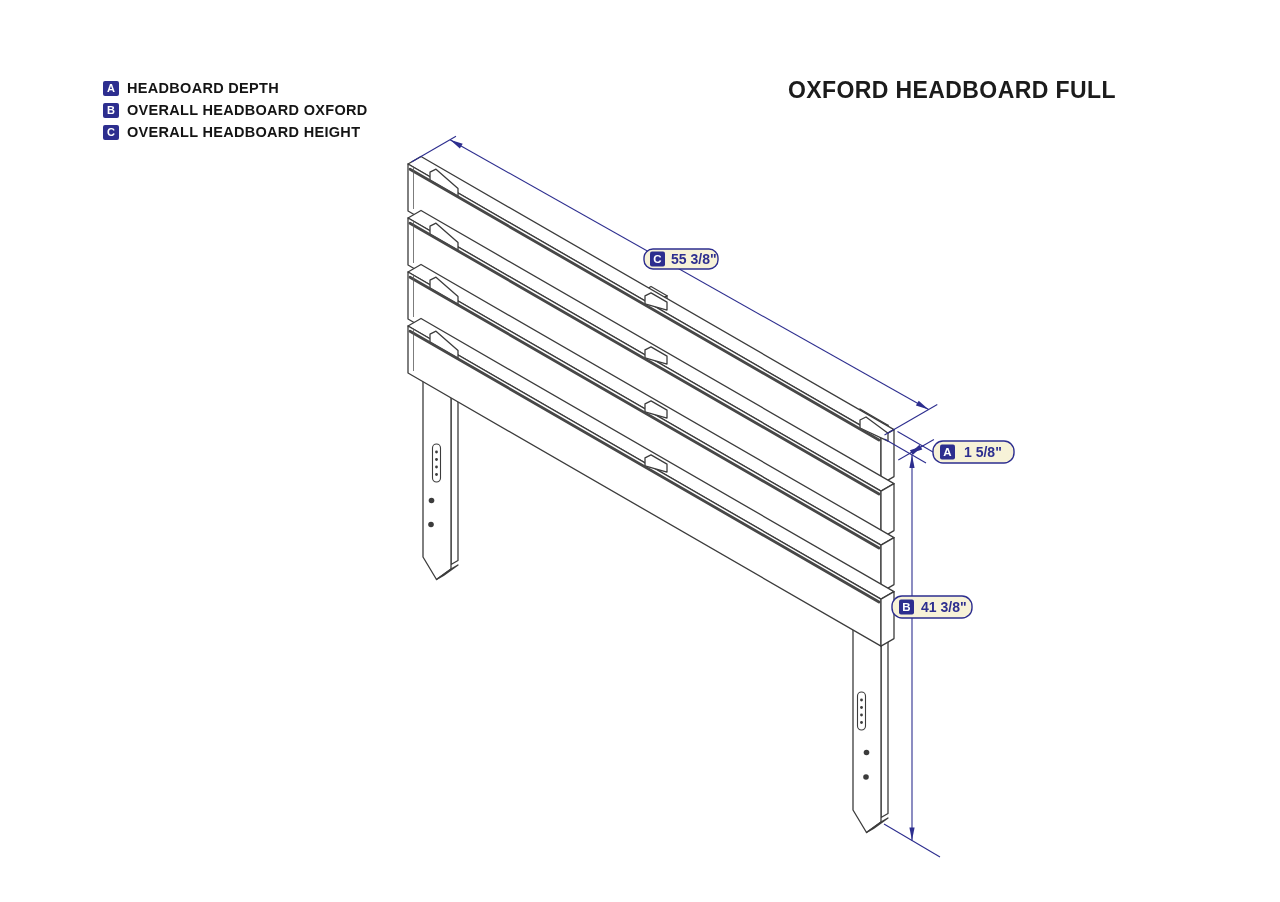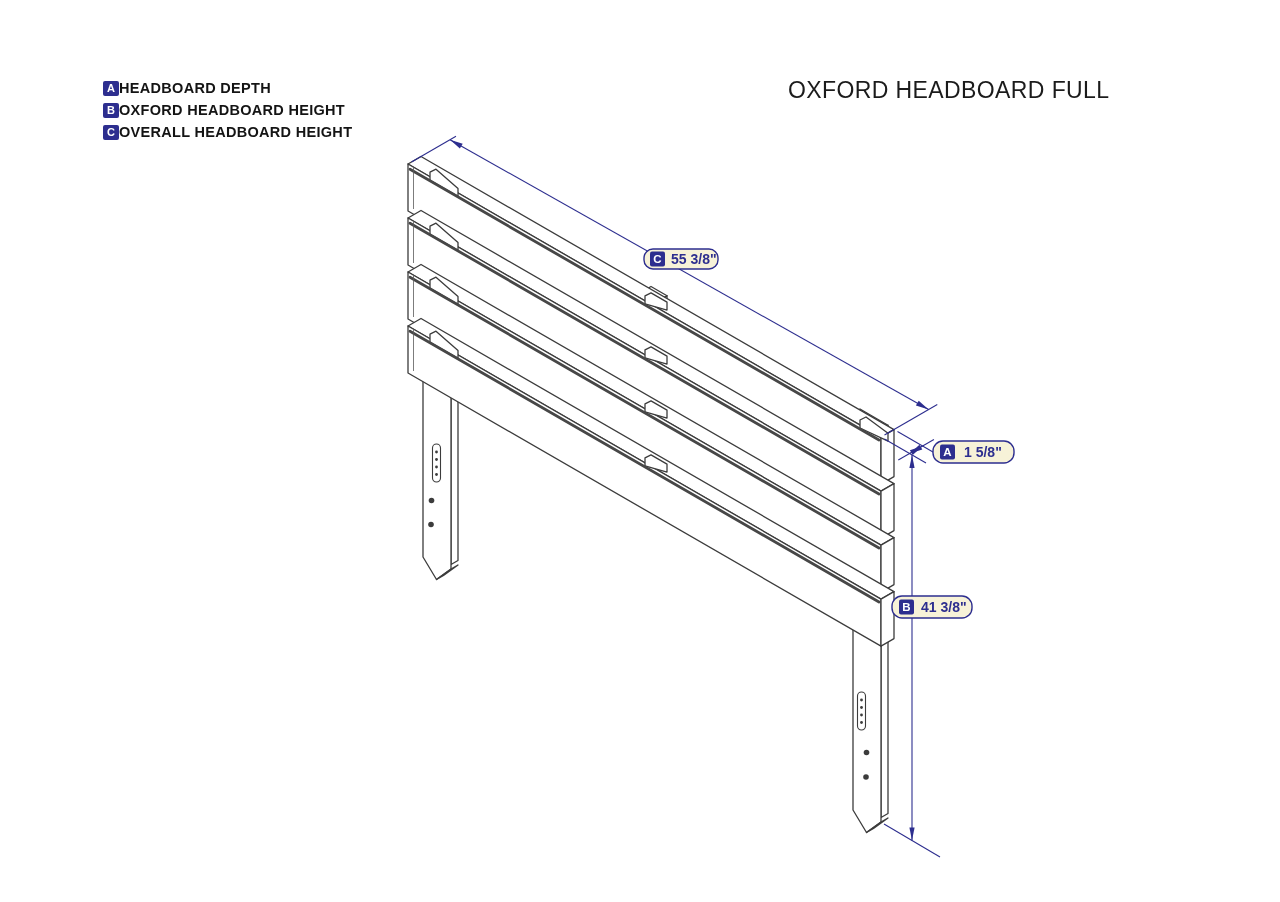--- a/index.html
+++ b/index.html
@@ -5,25 +5,25 @@
   html,body{margin:0;padding:0;background:#fff;}
   body{width:1280px;height:902px;position:relative;overflow:hidden;
        font-family:"Liberation Sans", sans-serif;}
   .stage{position:absolute;inset:0;}
 
   
   .legend{position:absolute;left:103px;top:80px;}
   .legend-row{display:flex;align-items:center;margin-bottom:6px;height:16px;}
   .badge{width:16px;height:15px;border-radius:2px;display:flex;align-items:center;
          justify-content:center;font-size:11px;font-weight:bold;line-height:1;}
-  .legend-label{margin-left:0;font-size:14.5px;font-weight:bold;color:#141414;
+  .legend-label{margin-left:8px;font-size:14.5px;font-weight:bold;color:#141414;
                 letter-spacing:0.3px;white-space:nowrap;}
 
   
-  .title{position:absolute;left:788px;top:77px;font-size:23px;font-weight:normal;
+  .title{position:absolute;left:788px;top:77px;font-size:23px;font-weight:bold;
          color:#1b1b1b;letter-spacing:0.4px;white-space:nowrap;}
 
   
   svg{position:absolute;inset:0;}
   .wood{fill:#ffffff;stroke:#3c3c3c;stroke-width:1.3;stroke-linejoin:round;}
   .thickline{stroke:#474747;stroke-width:2.8;fill:none;stroke-linecap:round;}
   .thinline{stroke:#5a5a5a;stroke-width:0.8;fill:none;}
   .dimline{stroke:#2d2e8f;stroke-width:1.1;fill:none;}
   .dimarrow{fill:#2d2e8f;stroke:none;}
   .hole{fill:#3c3c3c;stroke:none;}
@@ -40,21 +40,21 @@
 
 <div class="stage">
 
   <div class="legend">
     <div class="legend-row">
       <span class="badge" style="background: rgb(45, 46, 143); color: rgb(255, 255, 255);">A</span>
       <span class="legend-label">HEADBOARD DEPTH</span>
     </div>
     <div class="legend-row">
       <span class="badge" style="background: rgb(45, 46, 143); color: rgb(255, 255, 255);">B</span>
-      <span class="legend-label">OXFORD HEADBOARD HEIGHT</span>
+      <span class="legend-label">OVERALL HEADBOARD OXFORD</span>
     </div>
     <div class="legend-row">
       <span class="badge" style="background: rgb(45, 46, 143); color: rgb(255, 255, 255);">C</span>
       <span class="legend-label">OVERALL HEADBOARD HEIGHT</span>
     </div>
   </div>
 
   <div class="title" style="color: rgb(27, 27, 27);">OXFORD HEADBOARD FULL</div>
 
   <svg width="1280" height="902" viewBox="0 0 1280 902">

